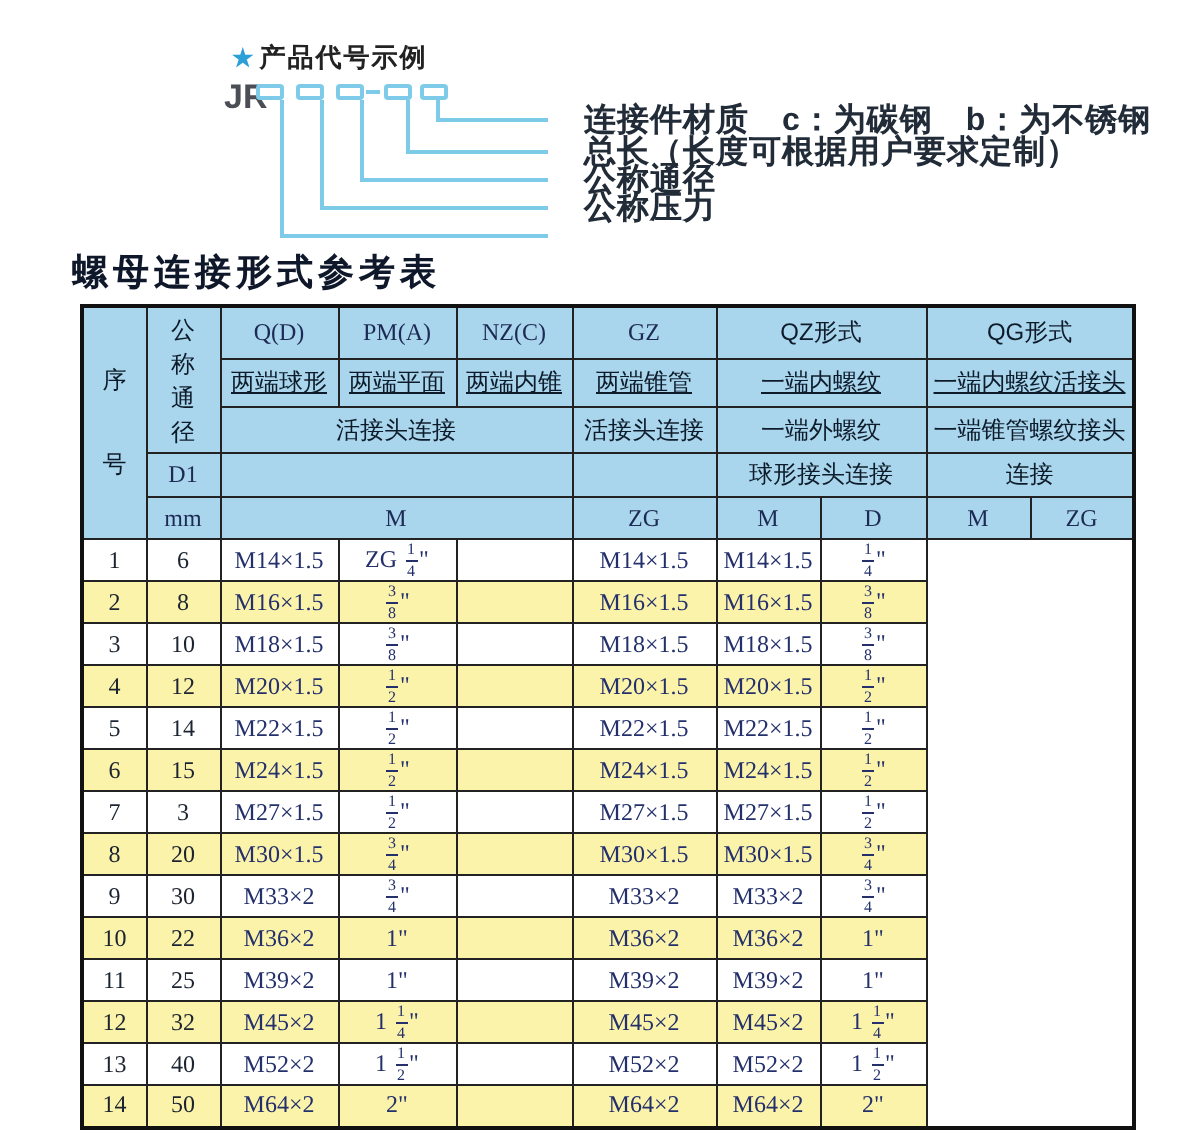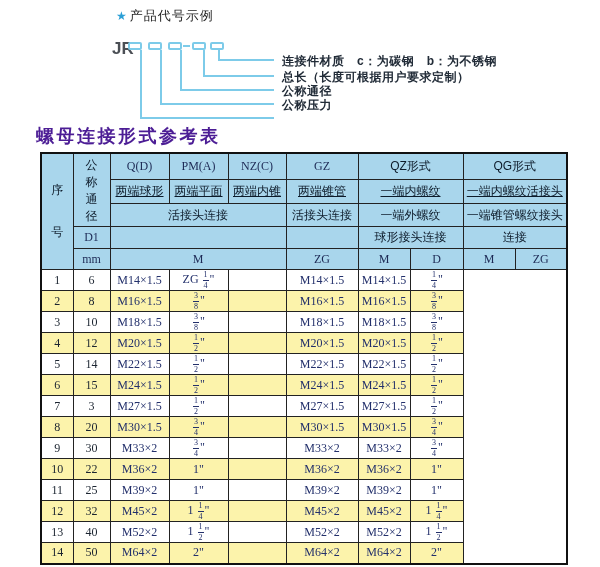--- a/index.html
+++ b/index.html
@@ -2,33 +2,33 @@
 <html><head>
 <meta charset="utf-8">
 <style>
   html,body{margin:0;padding:0;background:#fff;}
   .page{position:relative;width:600px;height:567px;background:#ffffff;overflow:hidden;
         font-family:"Liberation Sans",sans-serif;}
 
   
   .diagram{position:absolute;left:0;top:0;width:600px;height:130px;}
   .diagram svg{position:absolute;left:0;top:0;}
-  .dg-title{position:absolute;left:116px;top:7px;font-size:13px;font-weight:normal;color:#222;
+  .dg-title{position:absolute;left:116px;top:20px;font-size:13px;font-weight:bold;color:#222;
             letter-spacing:1px;white-space:nowrap;}
   .dg-title .star{color:#2b9fd6;margin-right:2px;font-size:12px;}
   .jr{position:absolute;left:112px;top:39px;font-size:17px;font-weight:bold;color:#4b4f55;
       font-family:"Liberation Sans",sans-serif;}
   .cbox{position:absolute;top:42px;width:14px;height:8px;box-sizing:border-box;
         border:2px solid #7dcbe9;border-radius:2px;background:#fff;}
-  .dg-label{position:absolute;left:282px;height:14px;line-height:14px;font-size:12px;
+  .dg-label{position:absolute;left:292px;height:14px;line-height:14px;font-size:16px;
             font-weight:bold;color:#222c38;white-space:nowrap;letter-spacing:0.5px;}
 
   
   .tbl-title{position:absolute;left:36px;top:124px;margin:0;font-size:18px;font-weight:bold;
-             color:#4c1d95;font-family:"Liberation Serif",serif;letter-spacing:2.5px;}
+             color:#0f172a;font-family:"Liberation Serif",serif;letter-spacing:2.5px;}
 
   
   table.ref{position:absolute;left:40px;top:152px;width:527px;border-collapse:collapse;
             table-layout:fixed;border:2px solid #111;}
   table.ref th,table.ref td{border:1px solid #222;padding:0;text-align:center;vertical-align:middle;
             overflow:hidden;white-space:nowrap;}
   thead th{background:#a9d6ec;font-weight:normal;font-size:12px;color:#0d1b2a;}
   thead tr:nth-child(1) th{height:25px;}
   thead tr:nth-child(2) th{height:23px;text-decoration:underline;}
   thead tr:nth-child(3) th{height:22px;}

